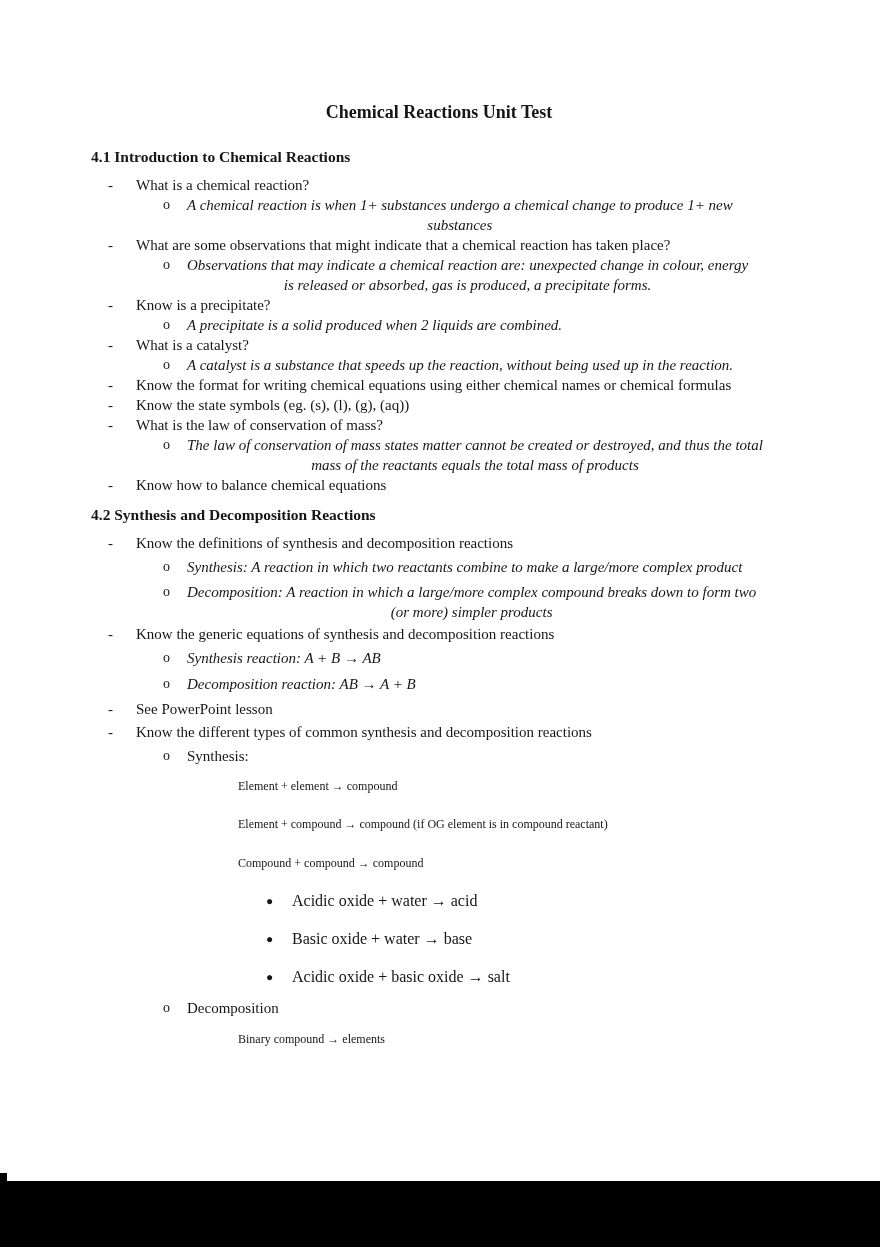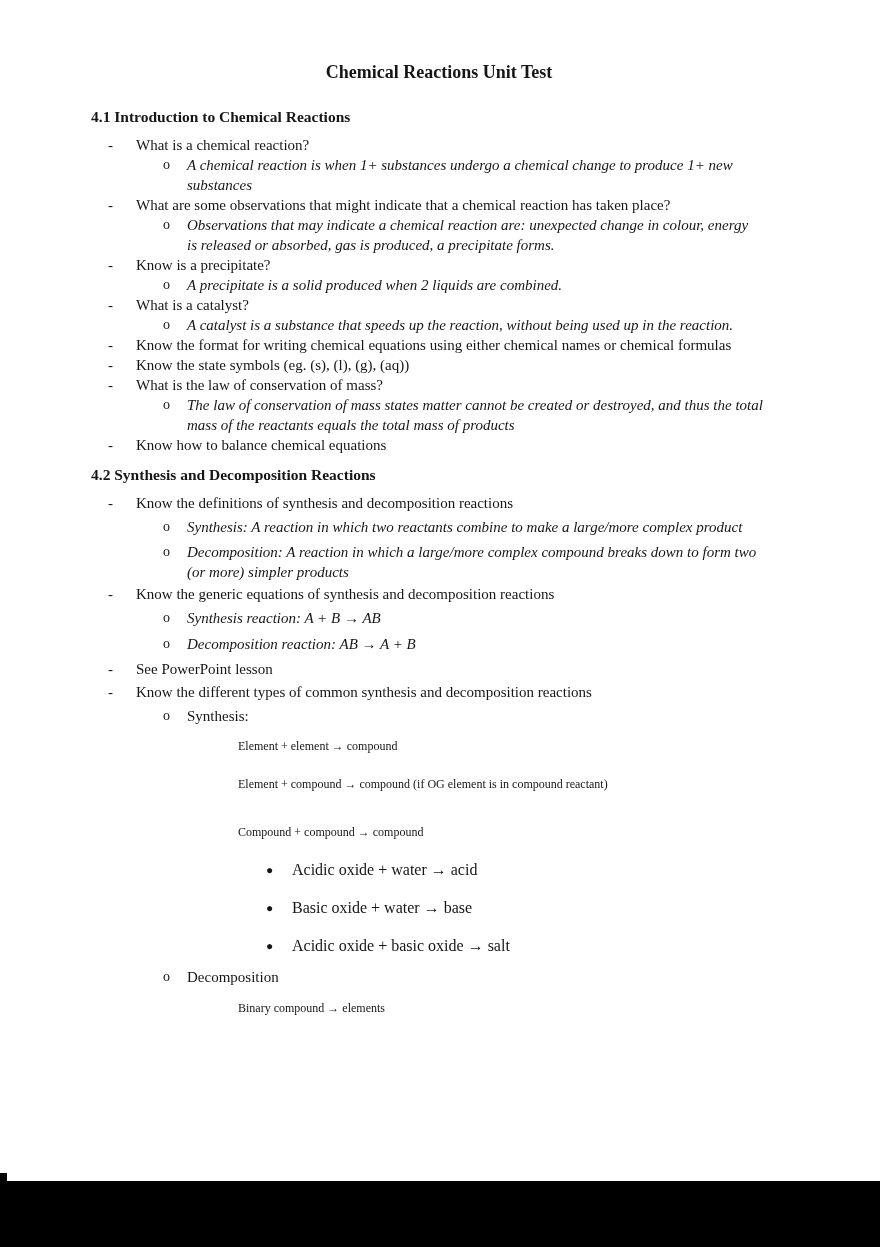--- a/index.html
+++ b/index.html
@@ -3,47 +3,47 @@
 <meta charset="utf-8">
 <style>
   html,body{margin:0;padding:0;}
   body{
     width:880px;height:1247px;position:relative;overflow:hidden;
     background:#ffffff;color:#161616;
     font-family:"Liberation Serif", serif;
   }
   .page{
     position:absolute;left:0;top:0;width:880px;box-sizing:border-box;
-    padding:60px 85px 0 83px;
+    padding:100px 85px 0 83px;
     font-size:15px;line-height:20px;
   }
   .title{
     font-size:18px;line-height:24px;font-weight:bold;text-align:center;
     margin:0 0 23px 0;
   }
   .heading{font-size:15.5px;line-height:20px;font-weight:bold;margin:8px;}
   .sec2{margin-top:10px;}
 
   .li1{display:flex;}
   .li1{padding-left:25px;}
   .li1 .mk{flex:0 0 28px;}
 
   .li2{display:flex;padding-left:80px;}
   .li2 .mk{flex:0 0 24px;font-size:14px;}
   .li2 .tx{white-space:pre-wrap;max-width:628px;}
 
-  .ans{font-style:italic;}
+  .ans{font-style:italic;text-align:center;}
 
   .li3{padding-left:155px;font-size:12px;line-height:20px;}
   .li4{display:flex;padding-left:183px;font-size:16px;line-height:20px;}
   .li4 .mk{flex:0 0 26px;font-size:12px;line-height:20px;}
 
   .mt2{margin-top:2px}.mt3{margin-top:3px}.mt4{margin-top:4px}
   .mt5{margin-top:5px}.mt6{margin-top:6px}.mt10{margin-top:10px}
-  .mt11{margin-top:11px}.mt18{margin-top:18px}.mt19{margin-top:28px}
+  .mt11{margin-top:11px}.mt18{margin-top:18px}.mt19{margin-top:19px}
 
   .scan-bar{position:absolute;left:0;top:1181px;width:880px;height:66px;background:#000;}
   .scan-notch{position:absolute;left:0;top:1173px;width:7px;height:12px;background:#000;}
 </style>
 </head>
 <body>
 
 <div class="page">
 
   <h1 class="title">Chemical Reactions Unit Test</h1>

